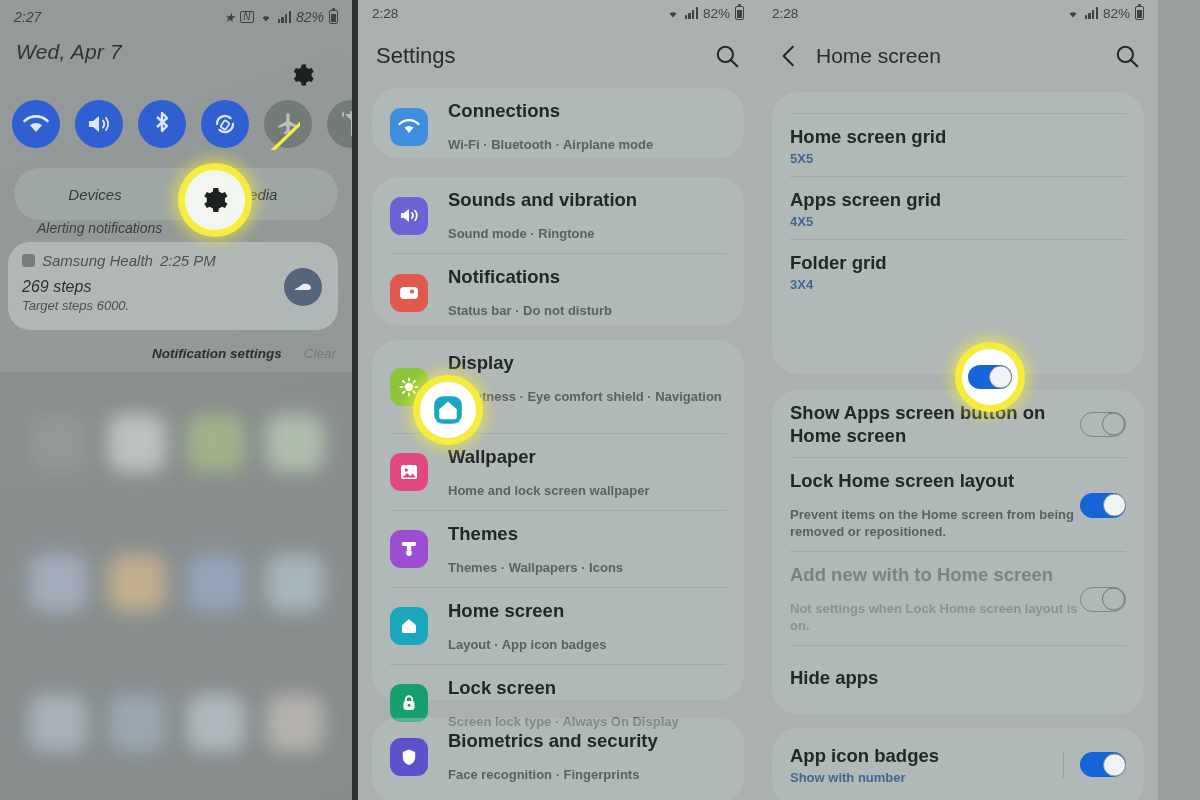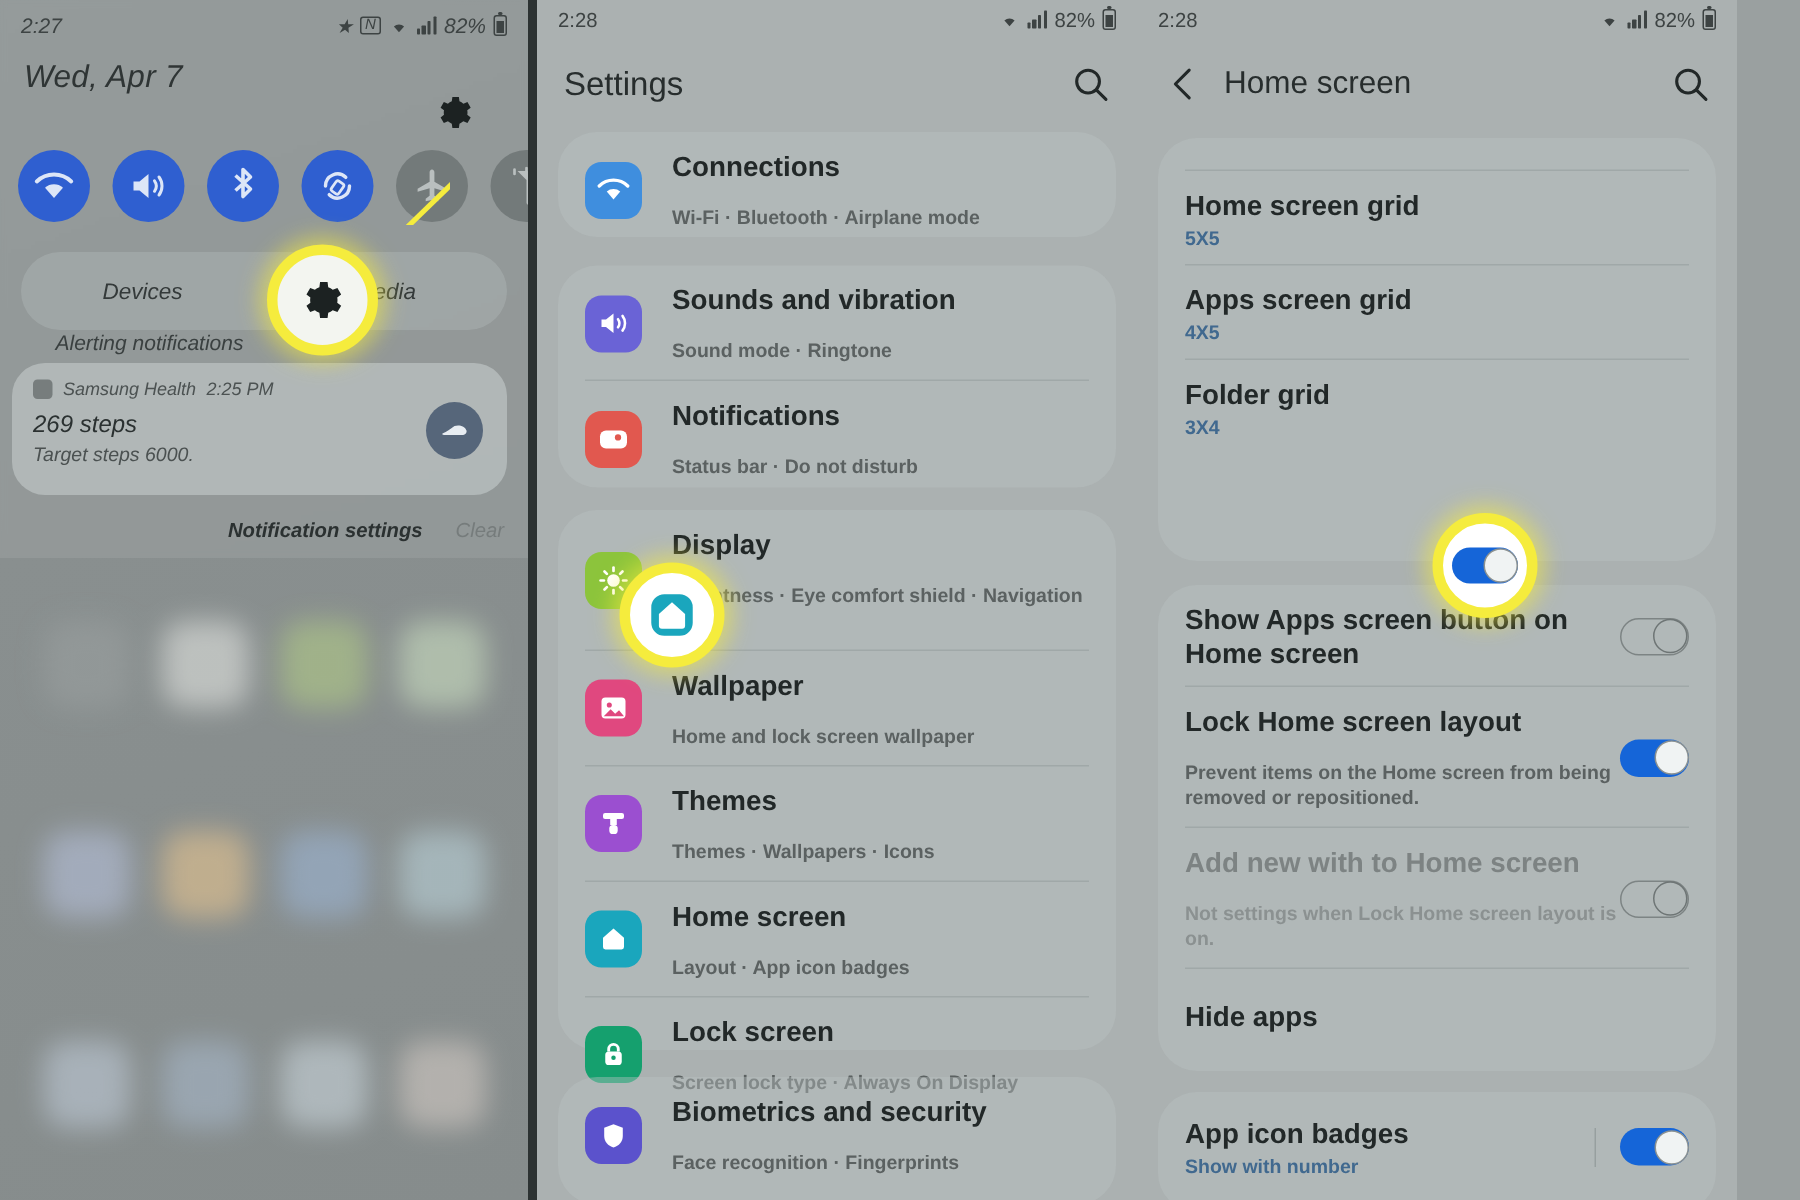--- a/index.html
+++ b/index.html
@@ -106,21 +106,21 @@
     font-size: 14px; color: #3a4040; margin-left: 17px;
   }
   .notif-card {
     position: absolute; left: 8px; right: 14px; top: 242px;
     height: 88px; border-radius: 22px;
     background: rgba(196,201,201,.62);
     padding: 10px 14px;
   }
   .notif-app {
     display: flex; align-items: center; gap: 7px;
-    font-size: 12px; color: #4c5252;
+    font-size: 15px; color: #4c5252;
   }
   .notif-ic {
     width: 13px; height: 13px; border-radius: 3px;
     background: #6d7373; opacity: .85;
   }
   .notif-title { font-size: 16px; color: #2b3131; margin-top: 9px; }
   .notif-sub   { font-size: 13px; color: #4b5151; margin-top: 2px; }
   .notif-round {
     position: absolute; right: 16px; top: 26px;
     width: 38px; height: 38px; border-radius: 50%;

